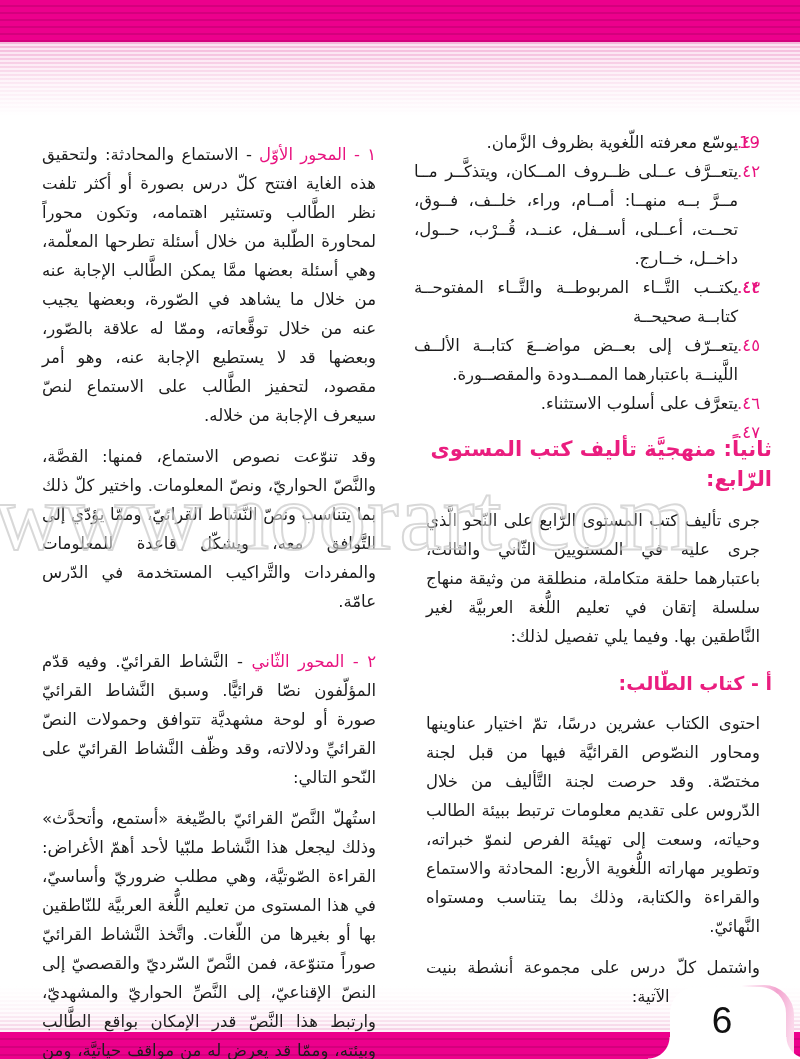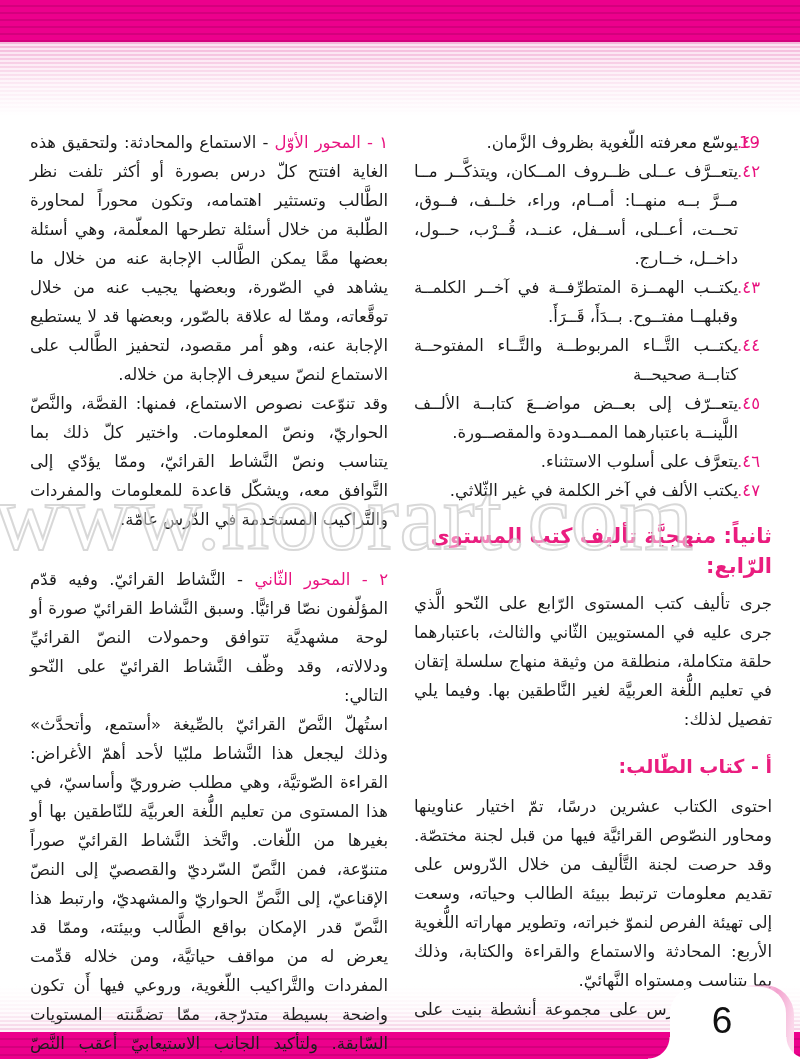--- a/index.html
+++ b/index.html
@@ -41,21 +41,21 @@
   
   .content{
     position:absolute;top:128px;left:30px;right:28px;bottom:78px;
     display:flex;gap:26px;z-index:3;
   }
   .col{flex:1 1 0;min-width:0;}
   .para,.obj-text,.obj-item{
     font-size:16.5px;line-height:29px;
     text-align:justify;
   }
-  .para{margin:0;}
+  .para{margin:12px;}
   .pink-label{color:#e8127f;}
 
   
   .objectives{margin-bottom:16px;}
   .obj-item{position:relative;padding-right:34px;}
   .obj-num{
     position:absolute;right:12px;top:0;
     color:#e8127f;
   }
 
@@ -137,37 +137,35 @@
         <div class="obj-item">
           <span class="obj-num">19.</span>
           <span class="obj-text">يوسّع معرفته اللّغوية بظروف الزَّمان.</span>
         </div>
         <div class="obj-item">
           <span class="obj-num">٤٢.</span>
           <span class="obj-text">يتعــرَّف عــلى ظــروف المــكان، ويتذكَّــر مــا مــرَّ بــه منهــا: أمــام، وراء، خلــف، فــوق، تحــت، أعــلى، أســفل، عنــد، قُــرْب، حــول، داخــل، خــارج.</span>
         </div>
         <div class="obj-item">
           <span class="obj-num">٤٣.</span>
-          <span class="obj-text">يكتــب الهمــزة المتطرِّفــة في آخــر الكلمــة وقبلهــا مفتــوح. بــدَأَ، قَــرَأَ.</span>
         </div>
         <div class="obj-item">
           <span class="obj-num">٤٤.</span>
           <span class="obj-text">يكتــب التَّــاء المربوطــة والتَّــاء المفتوحــة كتابــة صحيحــة</span>
         </div>
         <div class="obj-item">
           <span class="obj-num">٤٥.</span>
           <span class="obj-text">يتعــرّف إلى بعــض مواضــعَ كتابــة الألــف اللَّينــة باعتبارهما الممــدودة والمقصــورة.</span>
         </div>
         <div class="obj-item">
           <span class="obj-num">٤٦.</span>
           <span class="obj-text">يتعرَّف على أسلوب الاستثناء.</span>
         </div>
         <div class="obj-item">
           <span class="obj-num">٤٧.</span>
-          <span class="obj-text">يكتب الألف في آخر الكلمة في غير الثّلاثي.</span>
         </div>
       </div>
 
       <h2 class="sec-heading">ثانياً: منهجيَّة تأليف كتب المستوى الرّابع:</h2>
       <p class="para">جرى تأليف كتب المستوى الرّابع على النّحو الَّذي جرى عليه في المستويين الثّاني والثالث، باعتبارهما حلقة متكاملة، منطلقة من وثيقة منهاج سلسلة إتقان في تعليم اللُّغة العربيَّة لغير النَّاطقين بها. وفيما يلي تفصيل لذلك:</p>
       <h3 class="sub-heading">أ - كتاب الطّالب:</h3>
       <p class="para">احتوى الكتاب عشرين درسًا، تمّ اختيار عناوينها ومحاور النصّوص القرائيَّة فيها من قبل لجنة مختصّة. وقد حرصت لجنة التَّأليف من خلال الدّروس على تقديم معلومات ترتبط ببيئة الطالب وحياته، وسعت إلى تهيئة الفرص لنموّ خبراته، وتطوير مهاراته اللُّغوية الأربع: المحادثة والاستماع والقراءة والكتابة، وذلك بما يتناسب ومستواه النَّهائيّ.</p>
       <p class="para">واشتمل كلّ درس على مجموعة أنشطة بنيت على المحاور الآتية:</p>
     </div>
 

